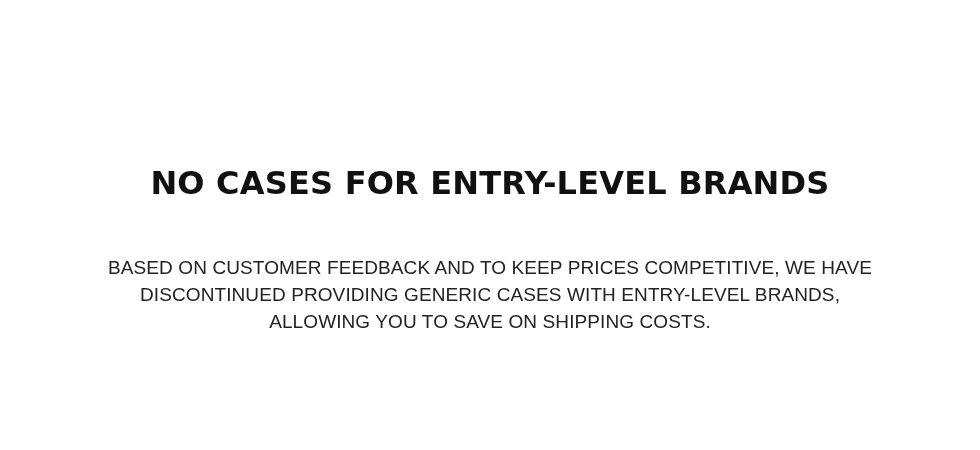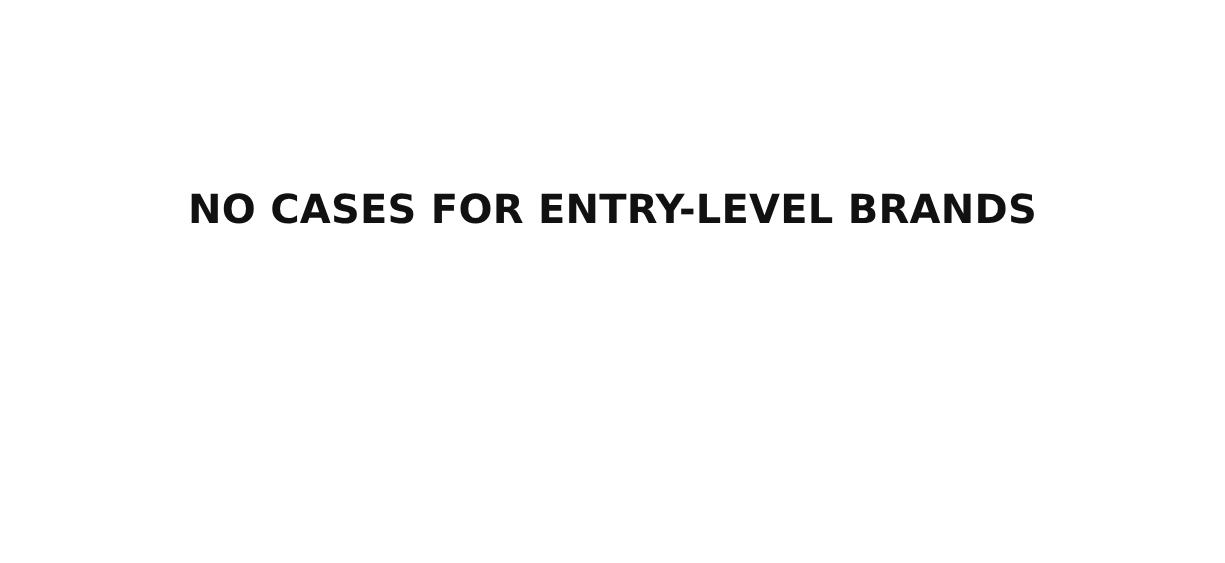--- a/index.html
+++ b/index.html
@@ -27,21 +27,21 @@
     justify-content: flex-start;
     padding-top: 150px;
   }
 
   .banner-inner {
     width: 800px;
     text-align: center;
   }
 
   .banner-heading {
-    margin: 0;
+    margin: 16px;
     font-family: "DejaVu Sans", "Liberation Sans", sans-serif;
     font-size: 32px;
     font-weight: 700;
     line-height: 34px;
     letter-spacing: 0.2px;
     color: #111111;
     text-transform: uppercase;
     white-space: nowrap;
   }
 
@@ -59,16 +59,17 @@
 </style>
 </head>
 <body>
 
 <div class="promo-banner">
 
   <div class="banner-inner">
 
     <h2 class="banner-heading">NO CASES FOR ENTRY-LEVEL BRANDS</h2>
 
+    <p class="banner-body">BASED ON CUSTOMER FEEDBACK AND TO KEEP PRICES COMPETITIVE, WE HAVE DISCONTINUED PROVIDING GENERIC CASES WITH ENTRY-LEVEL BRANDS, ALLOWING YOU TO SAVE ON SHIPPING COSTS.</p>
 
   </div>
 
 </div>
 
 </body></html>

